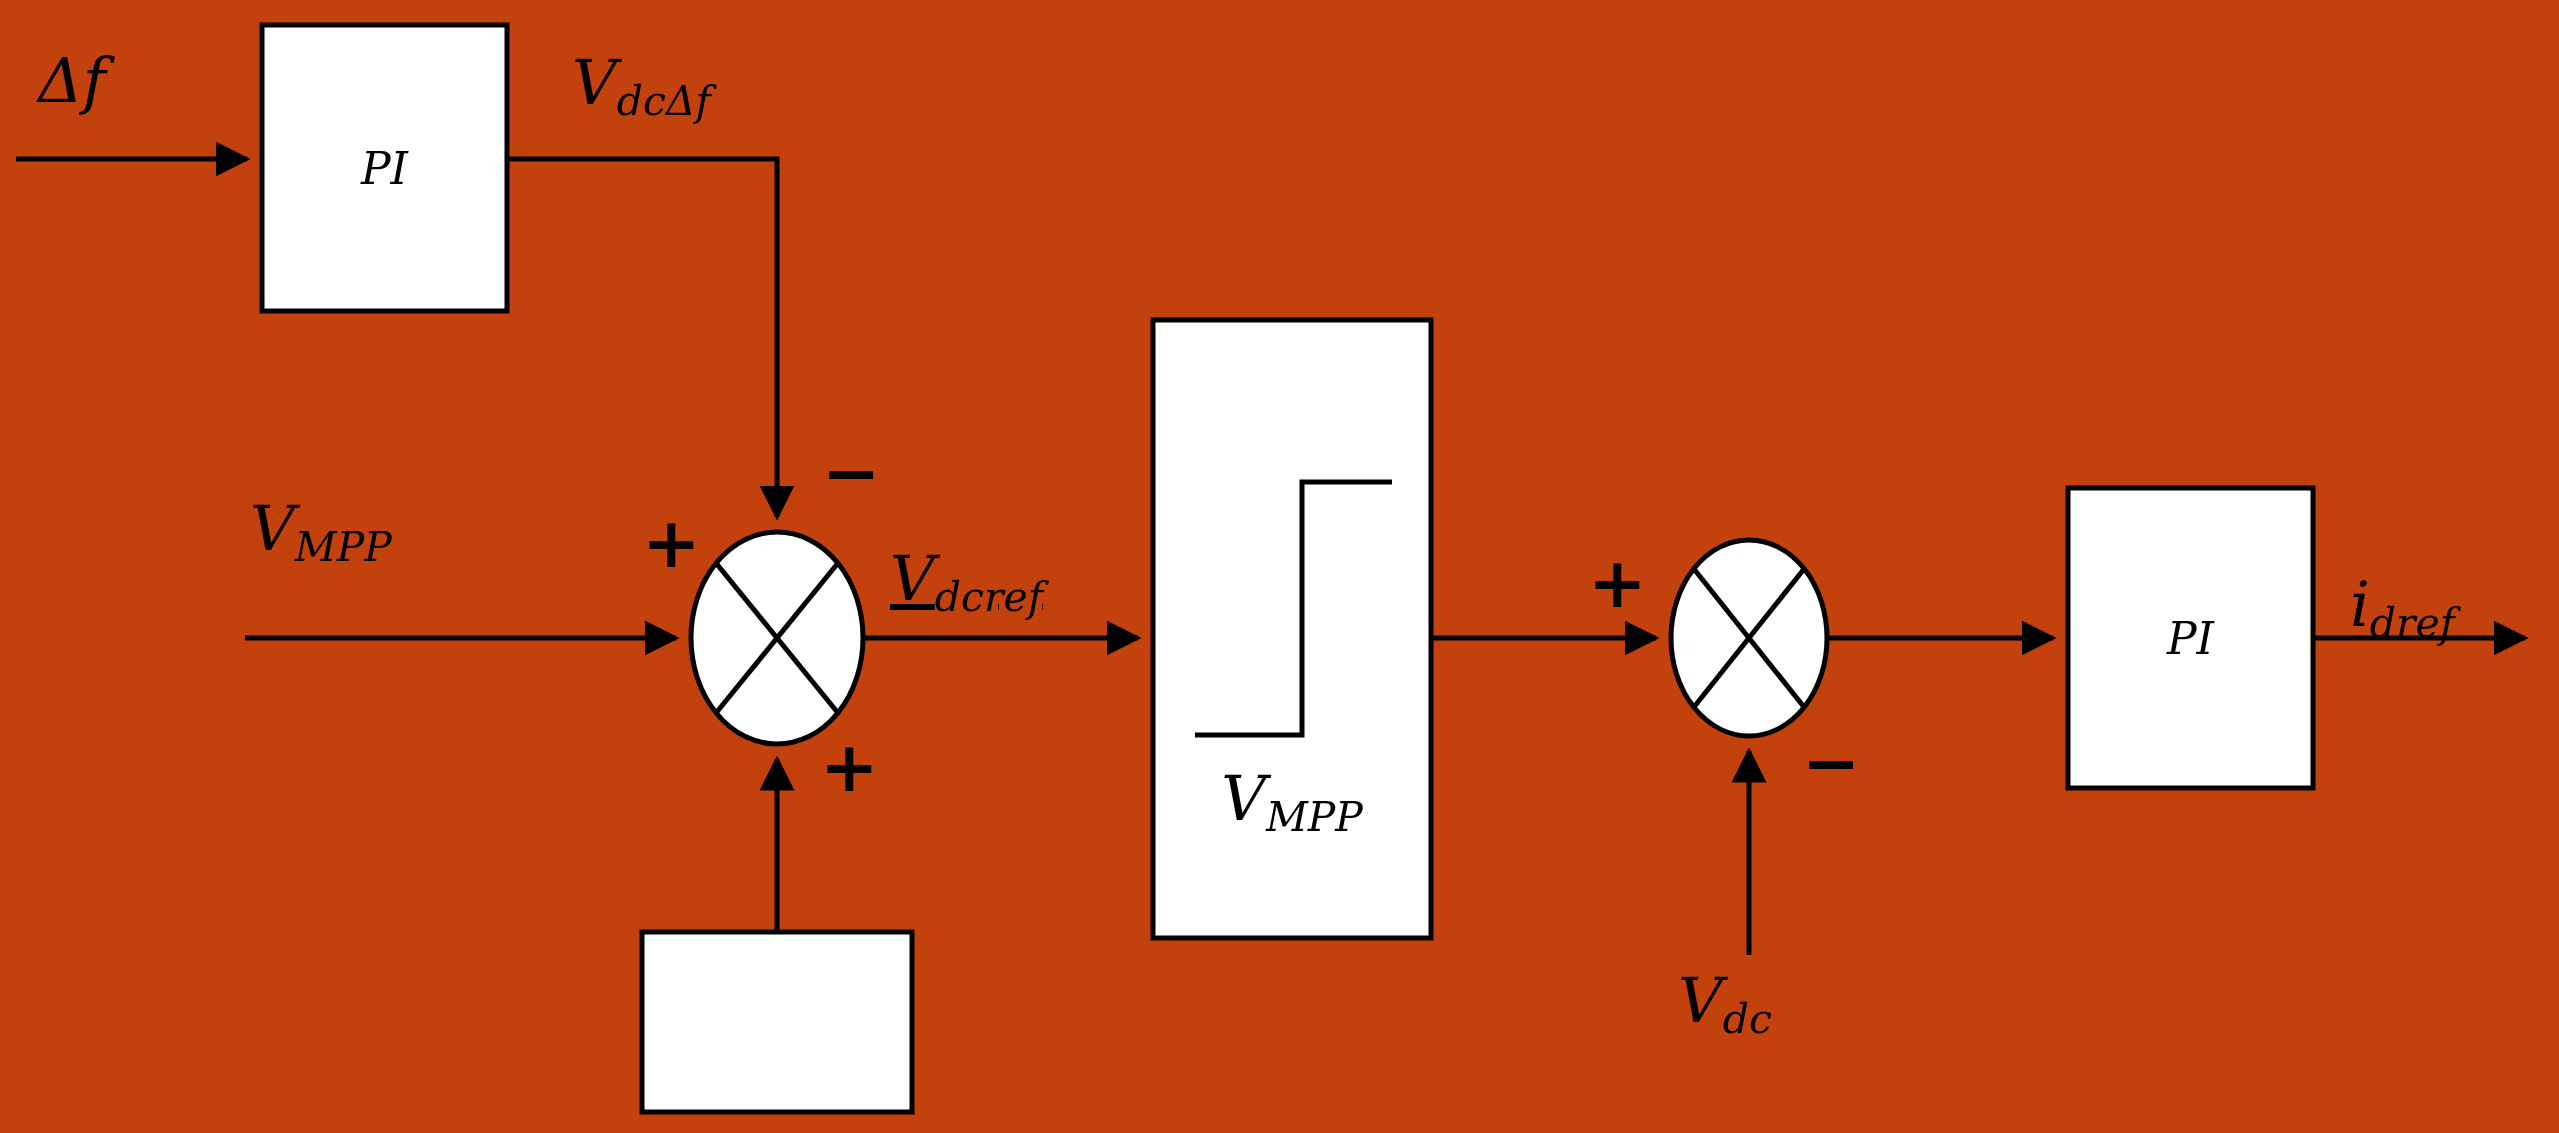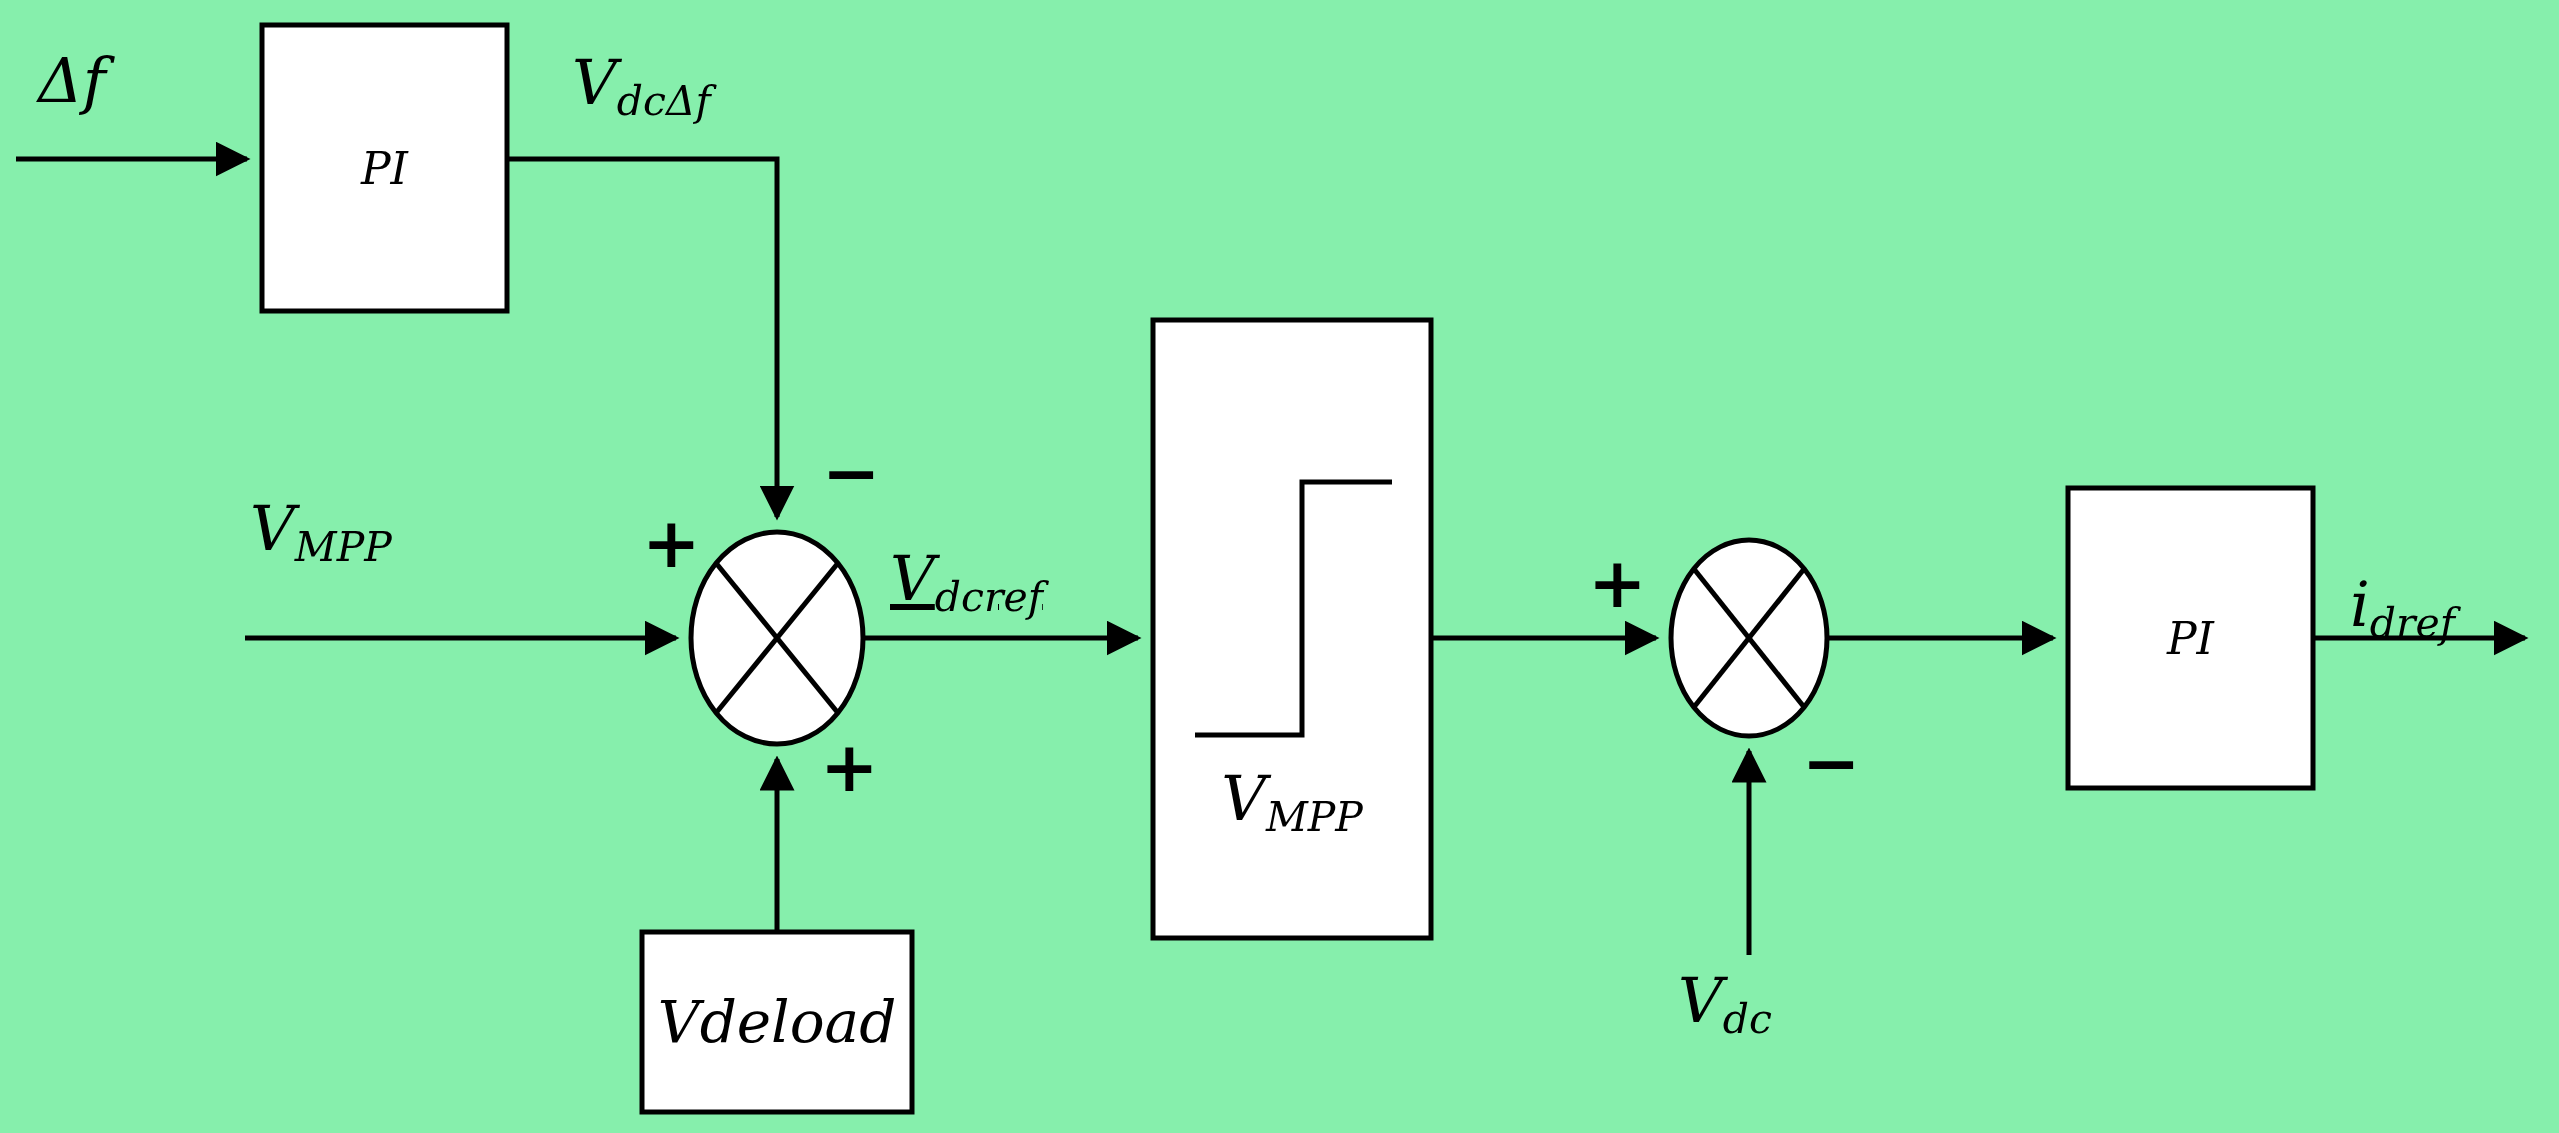--- a/index.html
+++ b/index.html
@@ -4,21 +4,21 @@
 <style>
   html, body {
     margin: 0;
     padding: 0;
     background: #ffffff;
   }
   #stage {
     position: relative;
     width: 2559px;
     height: 1133px;
-    background: #86efac;
+    background: #c2410c;
     overflow: hidden;
     font-family: "DejaVu Serif", "Liberation Serif", serif;
   }
   #diagram-svg {
     position: absolute;
     inset: 0;
     width: 100%;
     height: 100%;
   }
   .lbl {
@@ -122,23 +122,20 @@
   </div>
 
   <div class="sign" style="left:822px; top:438px;">
     <span>−</span>
   </div>
 
   <div class="sign" style="left:820px; top:732px;">
     <span>+</span>
   </div>
 
-  <div class="block-label" style="left:642px; top:932px; width:270px; height:180px; font-size:58px;">
-    <span><span>V</span><span class="sub">deload</span></span>
-  </div>
 
   <div class="lbl" style="left:890px; top:548px;text-decoration:underline;">
     <span>V</span><span class="sub">dcref</span>
   </div>
 
 
   <div class="lbl center-text" style="left:1153px; top:768px; width:278px;">
     <span>V</span><span class="sub">MPP</span>
   </div>
 

